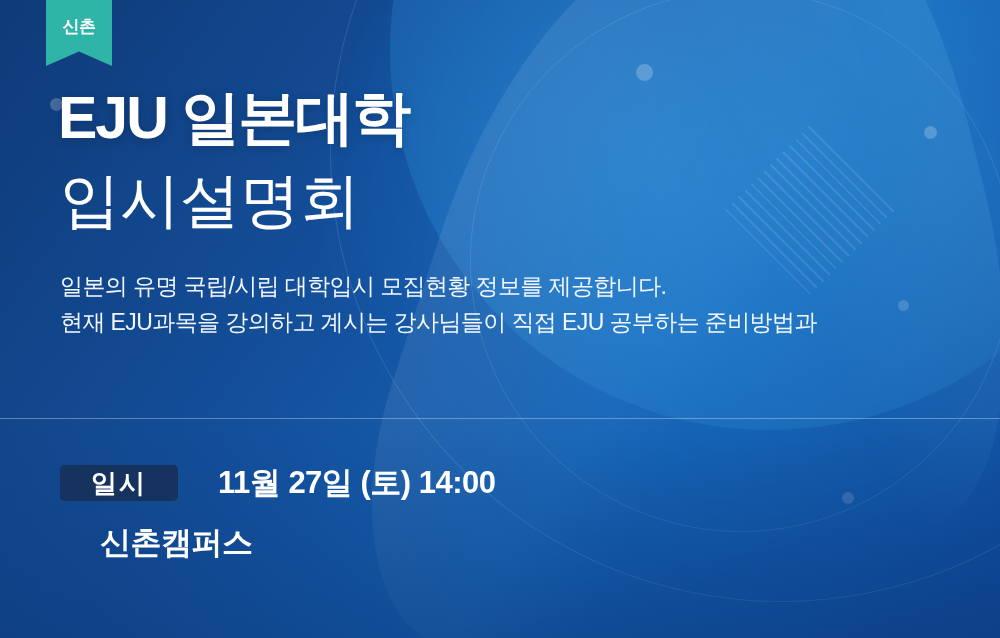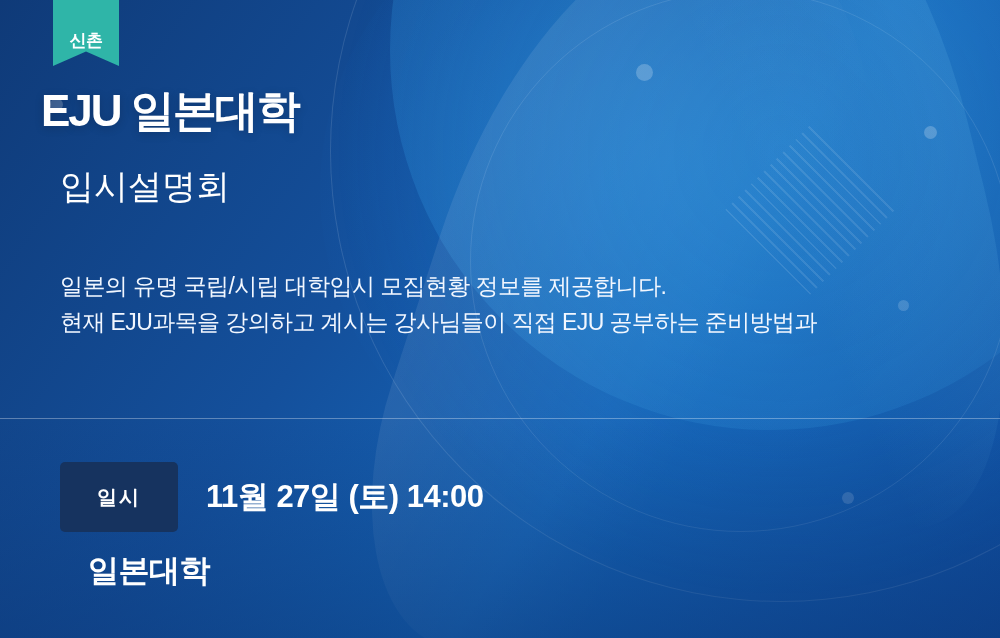--- a/index.html
+++ b/index.html
@@ -84,52 +84,52 @@
   }
   .bg-bottom-wash {
     position: absolute;
     left: 0; right: 0; bottom: 0; height: 220px;
     background: linear-gradient(180deg, rgba(10,55,120,0.0) 0%, rgba(10,50,112,0.45) 100%);
   }
 
   
   .badge {
     position: absolute;
-    left: 53px; top: 0;
+    left: 46px; top: 0;
     width: 66px; height: 66px;
     background: #2fb5a8;
     clip-path: polygon(0 0, 100% 0, 100% 100%, 50% 78%, 0 100%);
     display: flex;
-    align-items: center;
+    align-items: flex-start;
     justify-content: center;
     padding-top: 15px;
     box-sizing: border-box;
     font-size: 17px;
     font-weight: 700;
     letter-spacing: -0.5px;
     color: #ffffff;
   }
 
   
   .content { position: relative; z-index: 4; }
 
   .title-main {
     position: absolute;
-    left: 41px; top: 88px;
-    font-size: 44px;
+    left: 58px; top: 88px;
+    font-size: 59px;
     font-weight: 800;
     letter-spacing: -2px;
     line-height: 1.05;
     text-shadow: 0 2px 10px rgba(0,0,0,0.18);
     white-space: nowrap;
   }
   .title-sub {
     position: absolute;
     left: 60px; top: 168px;
-    font-size: 34px;
+    font-size: 60px;
     font-weight: 400;
     letter-spacing: 0px;
     line-height: 1.1;
     color: #ffffff;
     white-space: nowrap;
     font-family: Liberation Serif, serif;
   }
 
   .desc {
     position: absolute;
@@ -152,34 +152,34 @@
   }
 
   .info-block { position: absolute; left: 60px; top: 462px; }
   .info-row {
     display: flex;
     align-items: center;
     margin-bottom: 18px;
   }
   .info-label {
     width: 118px;
-    height: 70px;
+    height: 36px;
     background: #16335f;
     border-radius: 5px;
     display: flex;
     align-items: center;
     justify-content: center;
-    font-size: 20px;
+    font-size: 26px;
     font-weight: 700;
     letter-spacing: 2px;
     color: #ffffff;
     box-sizing: border-box;
   }
   .info-value {
-    margin-left: 28px;
+    margin-left: 40px;
     font-size: 31px;
     font-weight: 700;
     letter-spacing: -0.5px;
     color: #ffffff;
     white-space: nowrap;
   }
 </style>
 </head>
 <body>
 
@@ -216,17 +216,17 @@
   </div>
 
   <div class="divider"></div>
 
   <div class="info-block">
     <div class="info-row">
       <div class="info-label">일시</div>
       <div class="info-value">11월 27일 (토) 14:00</div>
     </div>
     <div class="info-row">
-      <div class="info-value">일본대학</div>
+      <div class="info-value">신촌캠퍼스</div>
     </div>
   </div>
 
 </div>
 
 </body></html>

